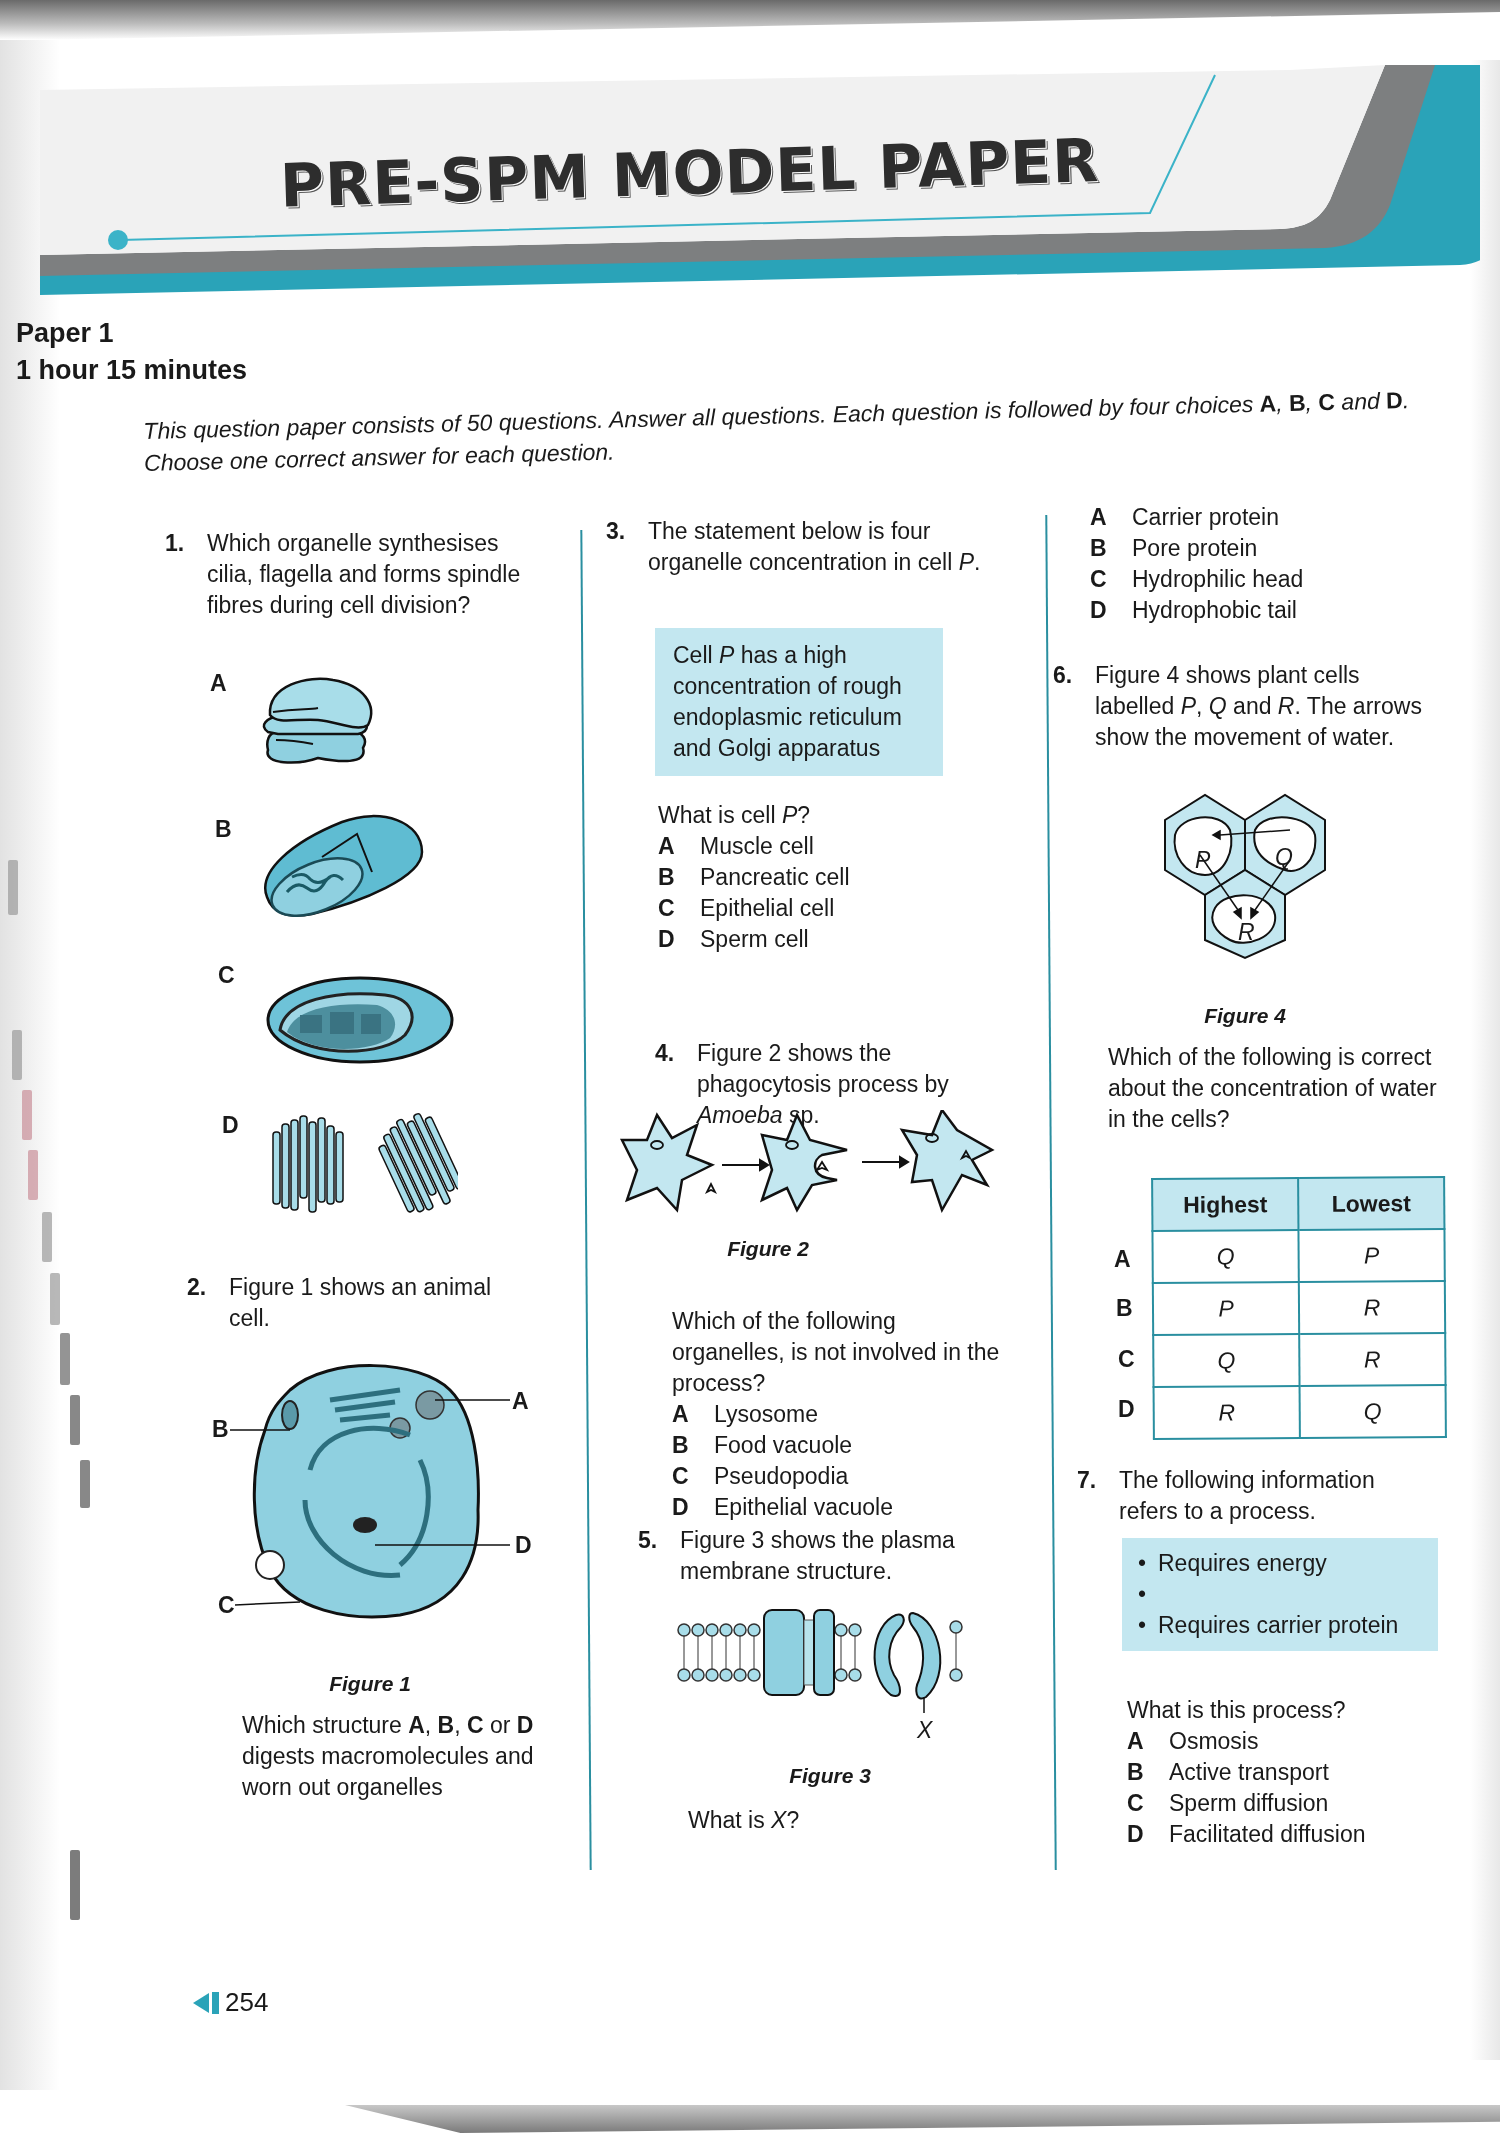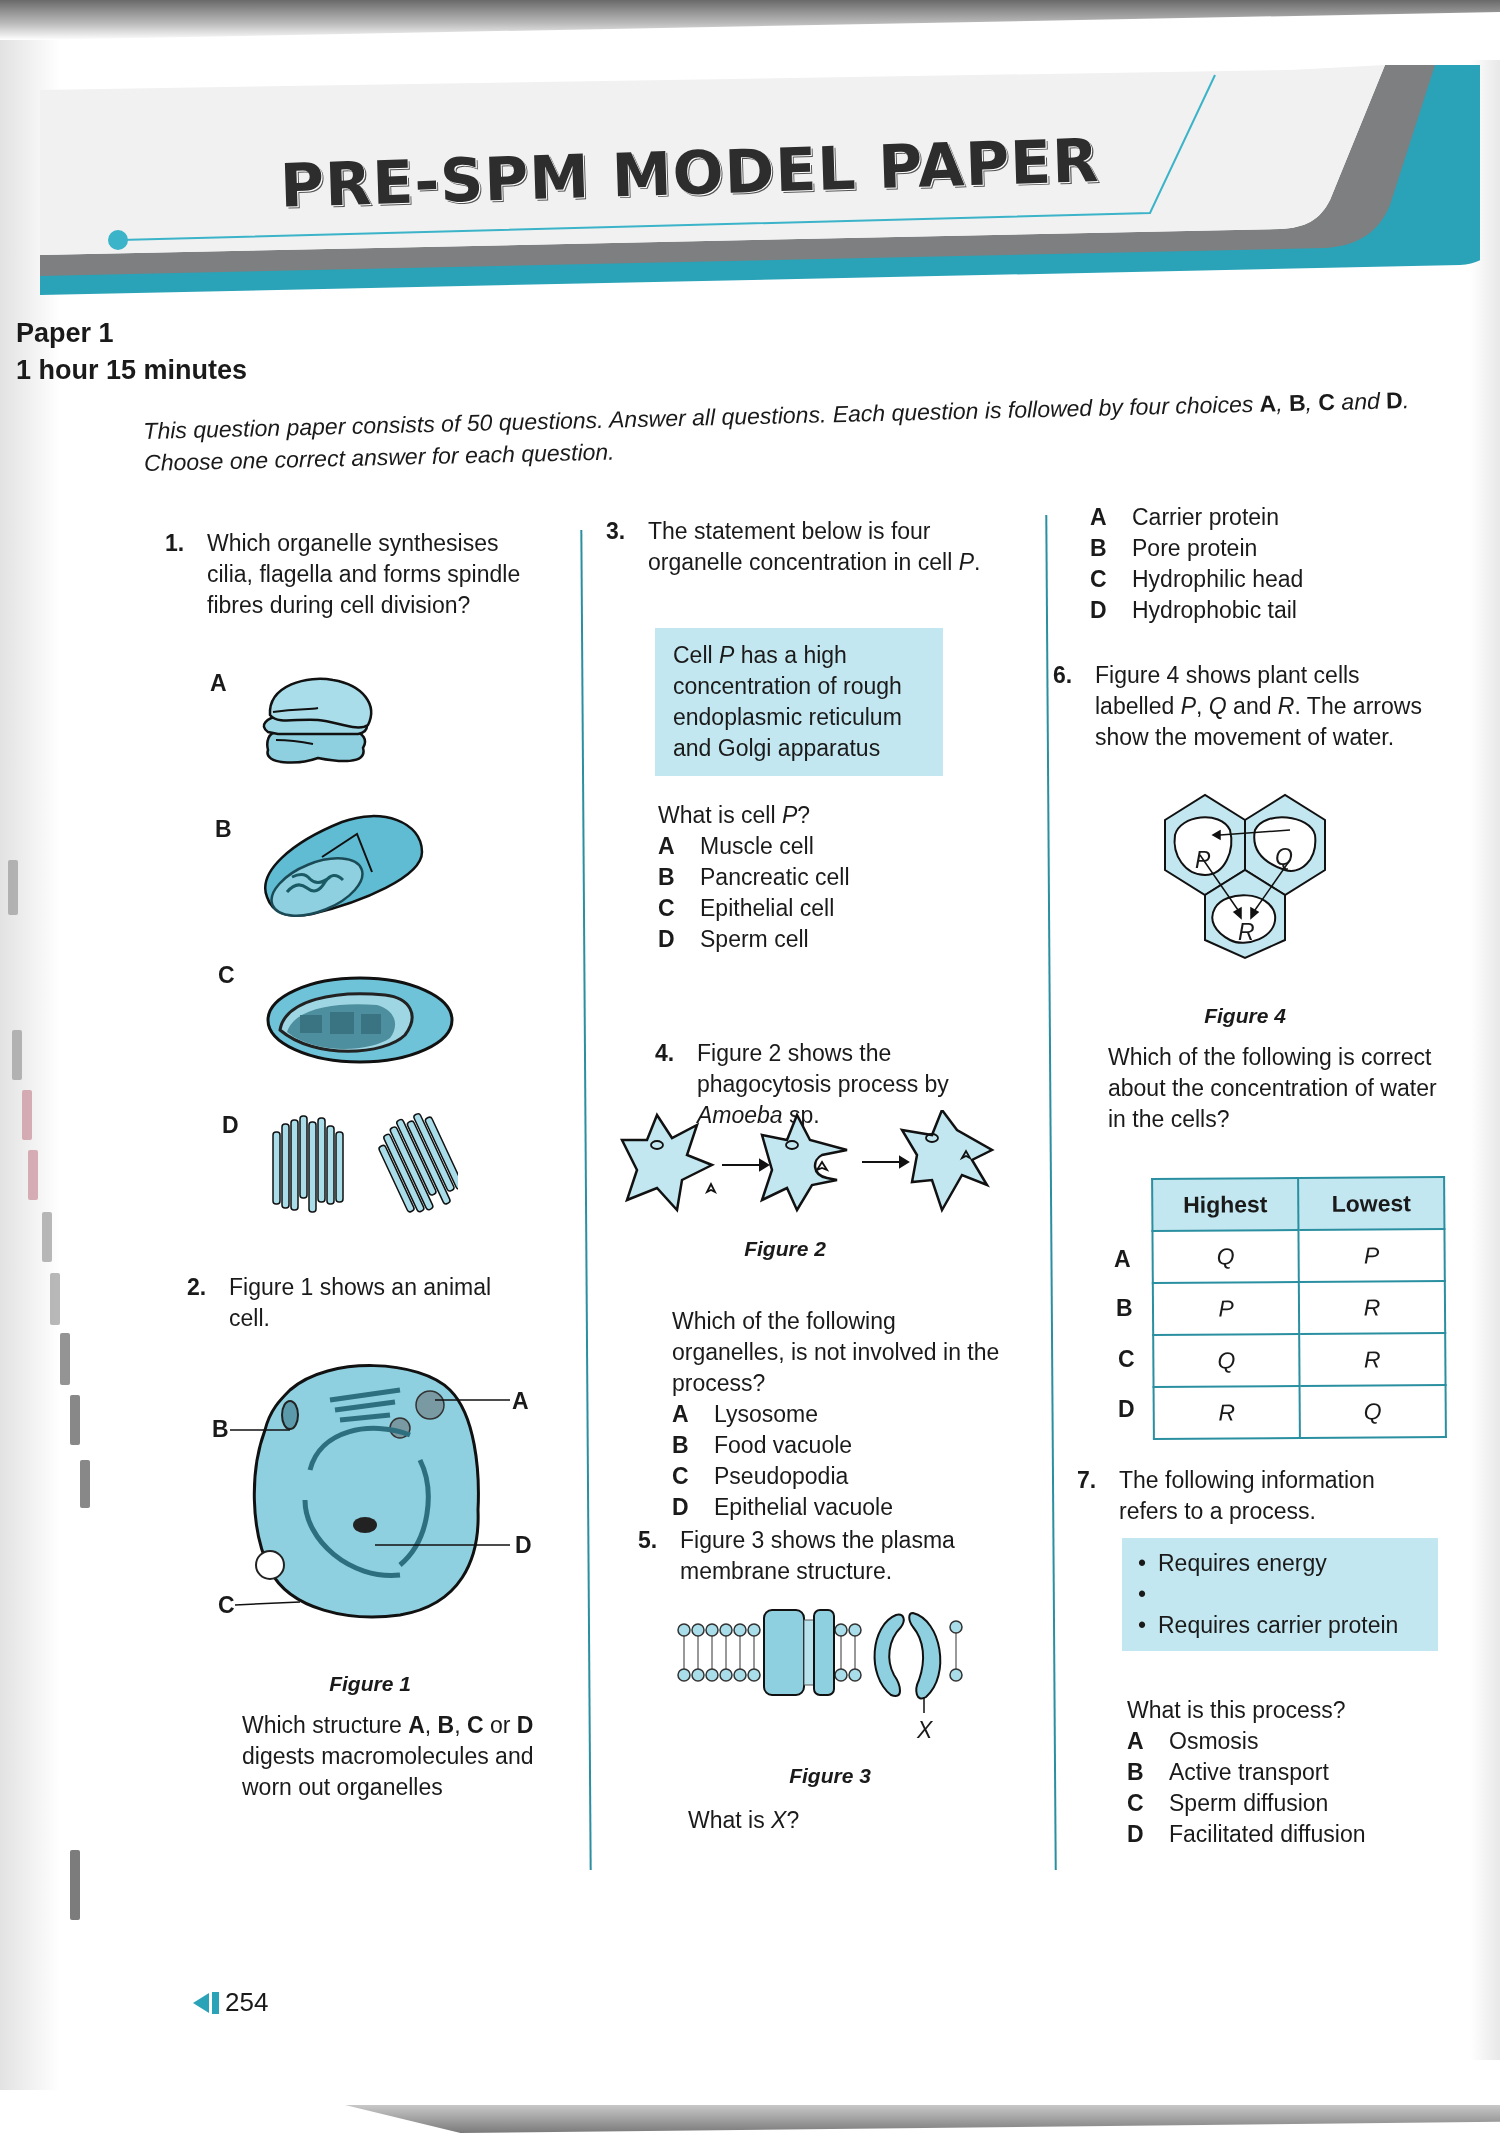--- a/index.html
+++ b/index.html
@@ -226,21 +226,21 @@
       <ellipse cx="320" cy="28" rx="6" ry="4"></ellipse>
     <path d="M95,82 l4,-8 l4,8 l-4,-2 z M205,60 l5,-8 l5,8 l-5,-2 z M350,48 l4,-7 l4,7 l-4,-2 z"></path>
   </g>
   <g stroke="#111" stroke-width="2">
     <line x1="110" y1="55" x2="148" y2="55"></line>
       <polygon points="148,50 156,55 148,60" fill="#111"></polygon>
     <line x1="250" y1="52" x2="288" y2="52"></line>
       <polygon points="288,47 296,52 288,57" fill="#111"></polygon>
   </g>
 </svg>
-<div class="col figcap" style="left:715px;top:1233px;width:140px;">Figure 2</div>
+<div class="col figcap" style="left:698px;top:1233px;width:140px;">Figure 2</div>
 <div class="col" style="left:672px;top:1275px;width:340px;margin-top:31px;">
   <div>Which of the following organelles, is not involved in the process?</div>
   <div class="opt">
       <span class="letter">A</span>
       <span>Lysosome</span>
     </div>
   <div class="opt">
       <span class="letter">B</span>
       <span>Food vacuole</span>
     </div>

